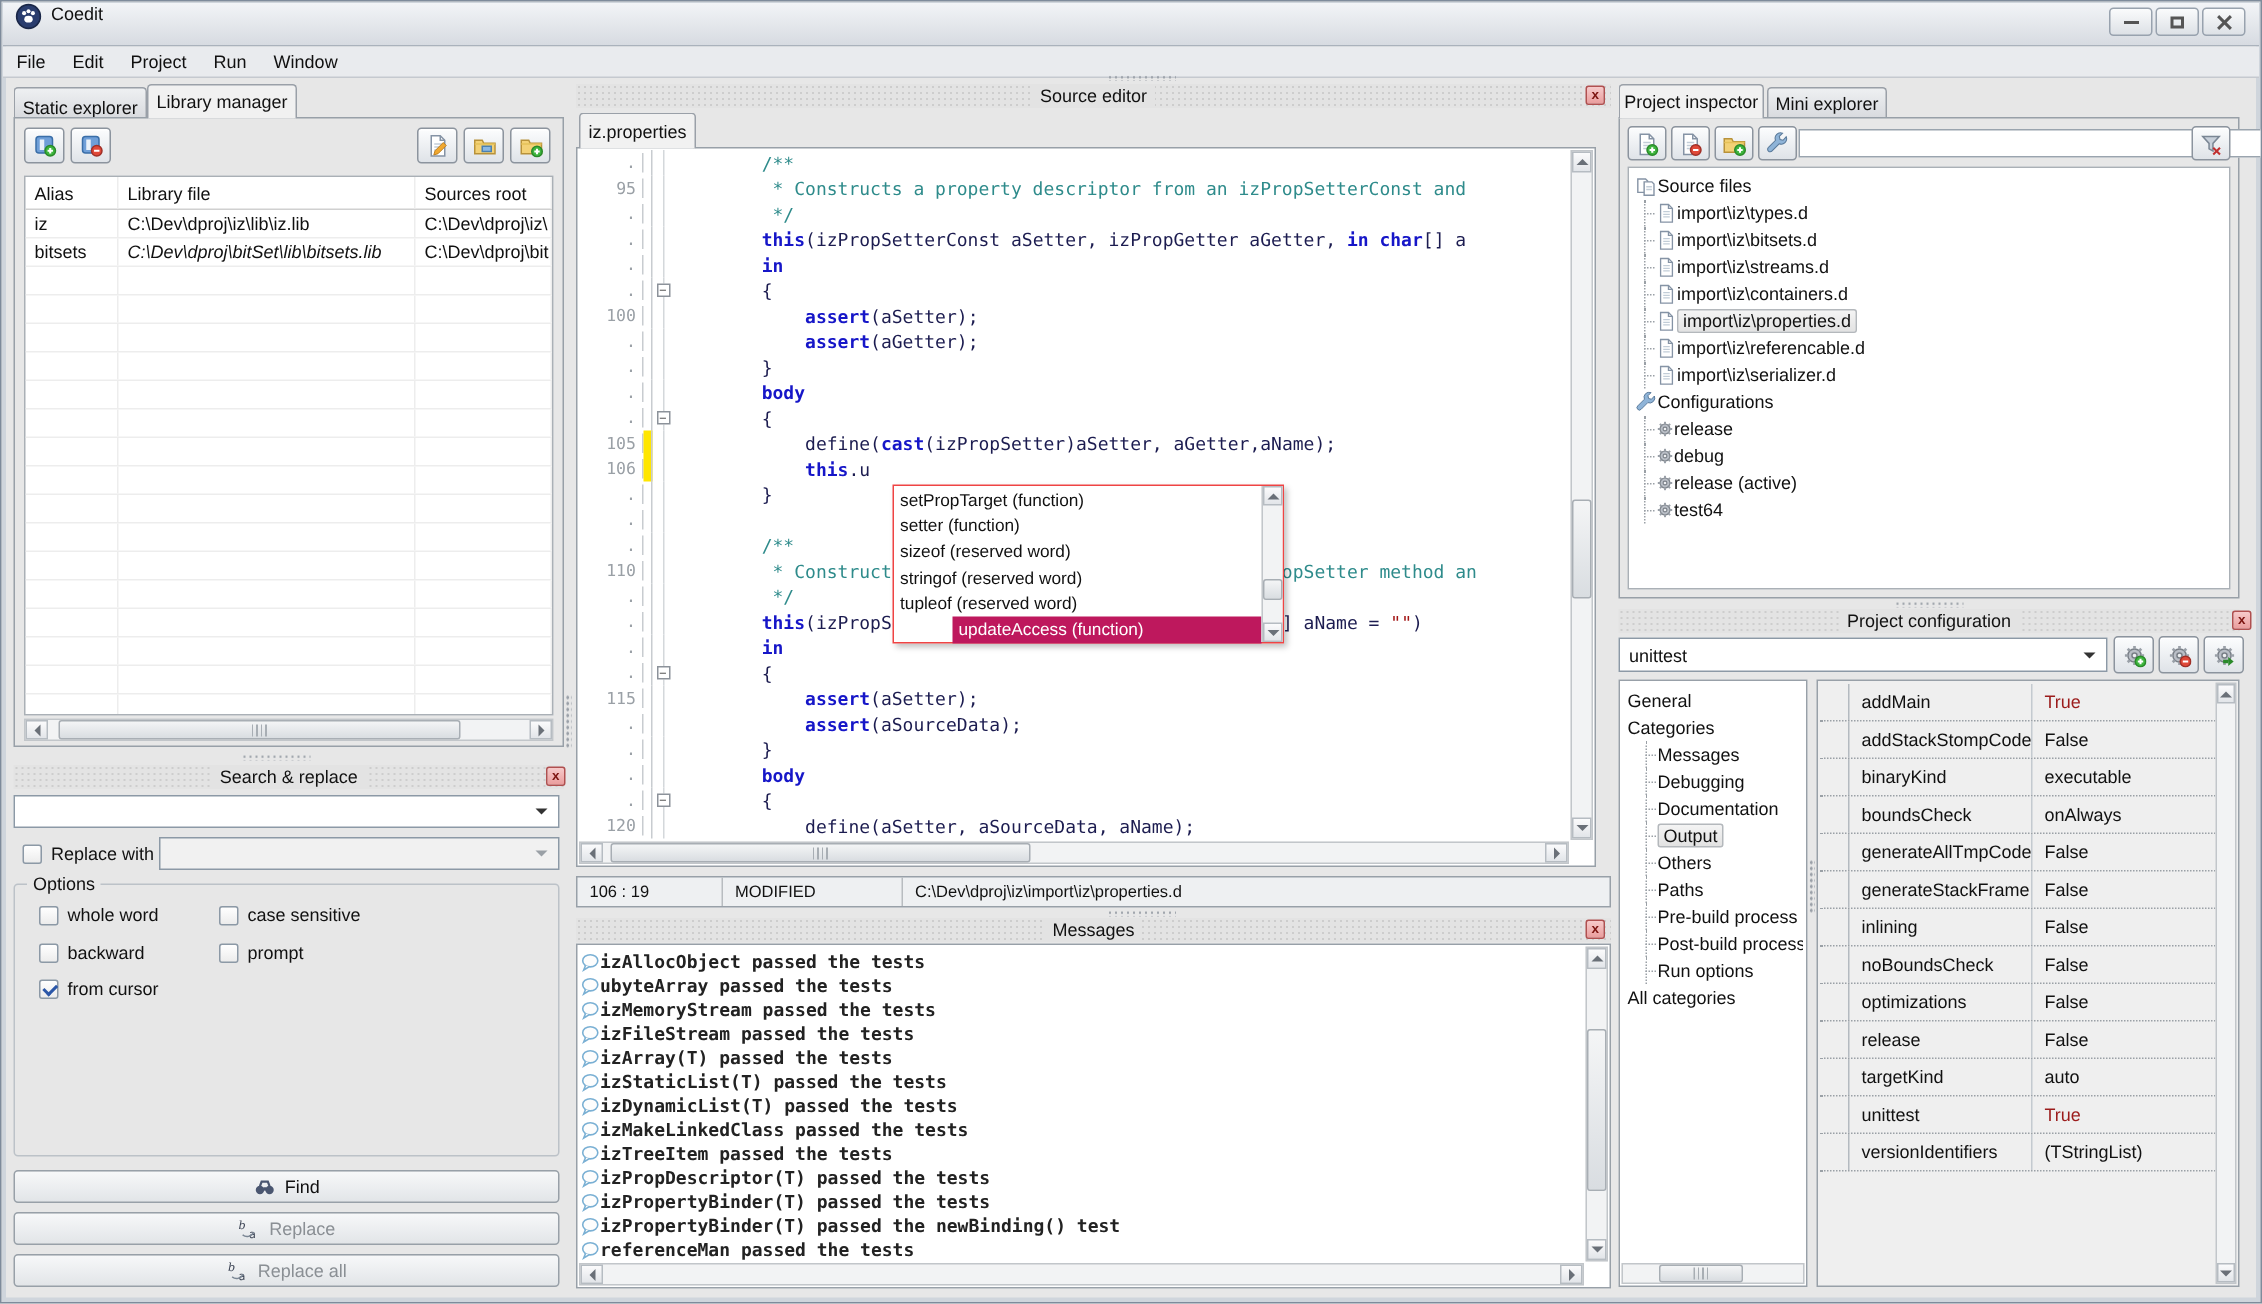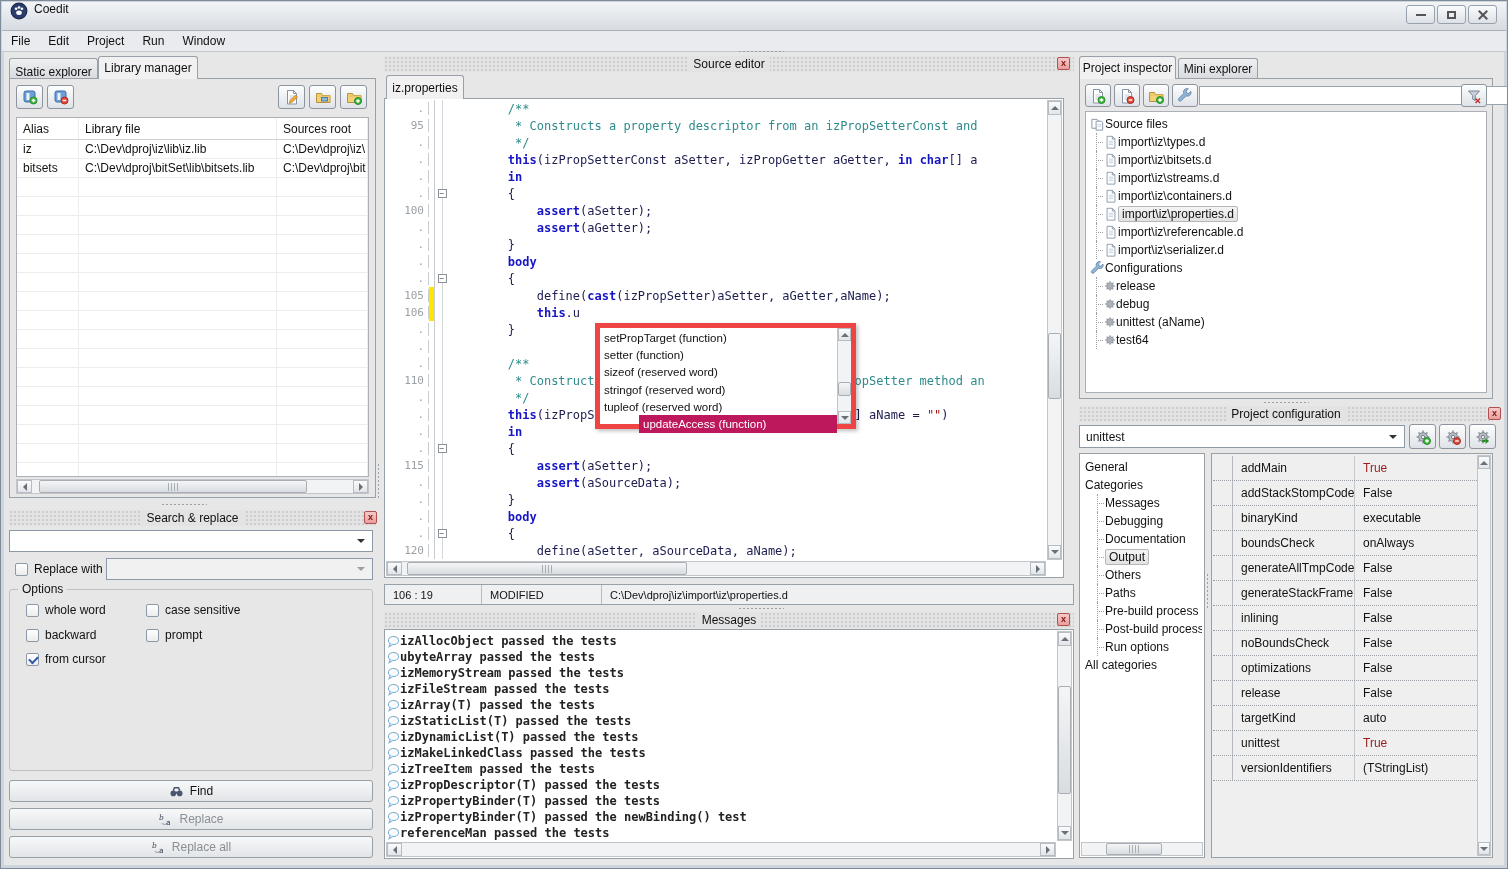--- a/index.html
+++ b/index.html
@@ -216,21 +216,21 @@
           <div class="tbl-cell" style="width: 198px;">Library file</div>
           <div class="tbl-cell" style="width: 91px;">Sources root</div>
         </div>
         <div class="tbl-row">
           <div class="tbl-cell" style="width: 62px;">iz</div>
           <div class="tbl-cell" style="width: 198px;">C:\Dev\dproj\iz\lib\iz.lib</div>
           <div class="tbl-cell" style="width: 91px;">C:\Dev\dproj\iz\</div>
         </div>
         <div class="tbl-row">
           <div class="tbl-cell" style="width: 62px;">bitsets</div>
-          <div class="tbl-cell" style="width: 198px;">C:\Dev\dproj\bitSet\lib\bitsets.lib</div>
+          <div class="tbl-cell" style="width: 198px; font-style: italic;">C:\Dev\dproj\bitSet\lib\bitsets.lib</div>
           <div class="tbl-cell" style="width: 91px;">C:\Dev\dproj\bit</div>
         </div>
         <div class="tbl-row">
           <div class="tbl-cell" style="width: 62px;"></div>
           <div class="tbl-cell" style="width: 198px;"></div>
           <div class="tbl-cell" style="width: 91px;"></div>
         </div>
         <div class="tbl-row">
           <div class="tbl-cell" style="width: 62px;"></div>
           <div class="tbl-cell" style="width: 198px;"></div>
@@ -458,21 +458,21 @@
         </div>
       <div class="sb-btn" style="right:0;top:0;width:15px;height:13px;">
           <span class="tri rt"></span>
         </div>
       <div class="thumb" style="left:20px;top:0;width:280px;height:13px;">
           <span class="grip-h"></span>
         </div>
     </div>
   </div>
 
-  <div style="position:absolute;left:594px;top:322px;width:261px;height:106px;background:#fff;border:5px solid #ef4444;box-shadow:2px 2px 4px rgba(0,0,0,.25);z-index:8;">
+  <div style="position:absolute;left:594px;top:322px;width:261px;height:106px;background:#fff;border:1px solid #ef4444;box-shadow:2px 2px 4px rgba(0,0,0,.25);z-index:8;">
     <div id="popup-items" style="position:absolute;left:0;top:1px;right:14px;bottom:1px;">
         <div class="pitem">setPropTarget (function)</div>
         <div class="pitem">setter (function)</div>
         <div class="pitem">sizeof (reserved word)</div>
         <div class="pitem">stringof (reserved word)</div>
         <div class="pitem">tupleof (reserved word)</div>
         <div class="pitem sel">updateAccess (function)</div>
       </div>
     <div class="sb" style="right:0;top:0;width:14px;bottom:0;border:none;border-left:1px solid #c2c6ca;">
       <div class="sb-btn" style="left:0;top:0;right:0;height:13px;">
@@ -780,21 +780,21 @@
                 <path d="M8 12.4L8 14.4"></path>
                 <path d="M4.888730162779191 11.11126983722081L3.474516600406096 12.525483399593906"></path>
                 <path d="M3.5999999999999996 8L1.5999999999999996 8"></path>
                 <path d="M4.88873016277919 4.888730162779191L3.474516600406095 3.474516600406096"></path>
                 <path d="M7.999999999999999 3.5999999999999996L7.999999999999999 1.5999999999999996"></path>
                 <path d="M11.111269837220808 4.88873016277919L12.525483399593902 3.474516600406095"></path>
               </g>
               <circle cx="8" cy="8" r="1.7" fill="#eef0f2" stroke="#7a8088"></circle>
             </svg>
           </span>
-          <span>unittest (aName)</span>
+          <span>release (active)</span>
         </div>
         <div class="trow">
           <span class="conn"></span>
           <span style="display: flex;">
             <svg width="12" height="12" viewBox="0 0 16 16" xmlns="http://www.w3.org/2000/svg">
               <circle cx="8" cy="8" r="4.4" fill="#b9bec6" stroke="#7a8088"></circle>
               <g stroke="#9aa0a8" stroke-width="1.8">
                 <path d="M12.4 8L14.4 8"></path>
                 <path d="M11.11126983722081 11.11126983722081L12.525483399593906 12.525483399593904"></path>
                 <path d="M8 12.4L8 14.4"></path>

